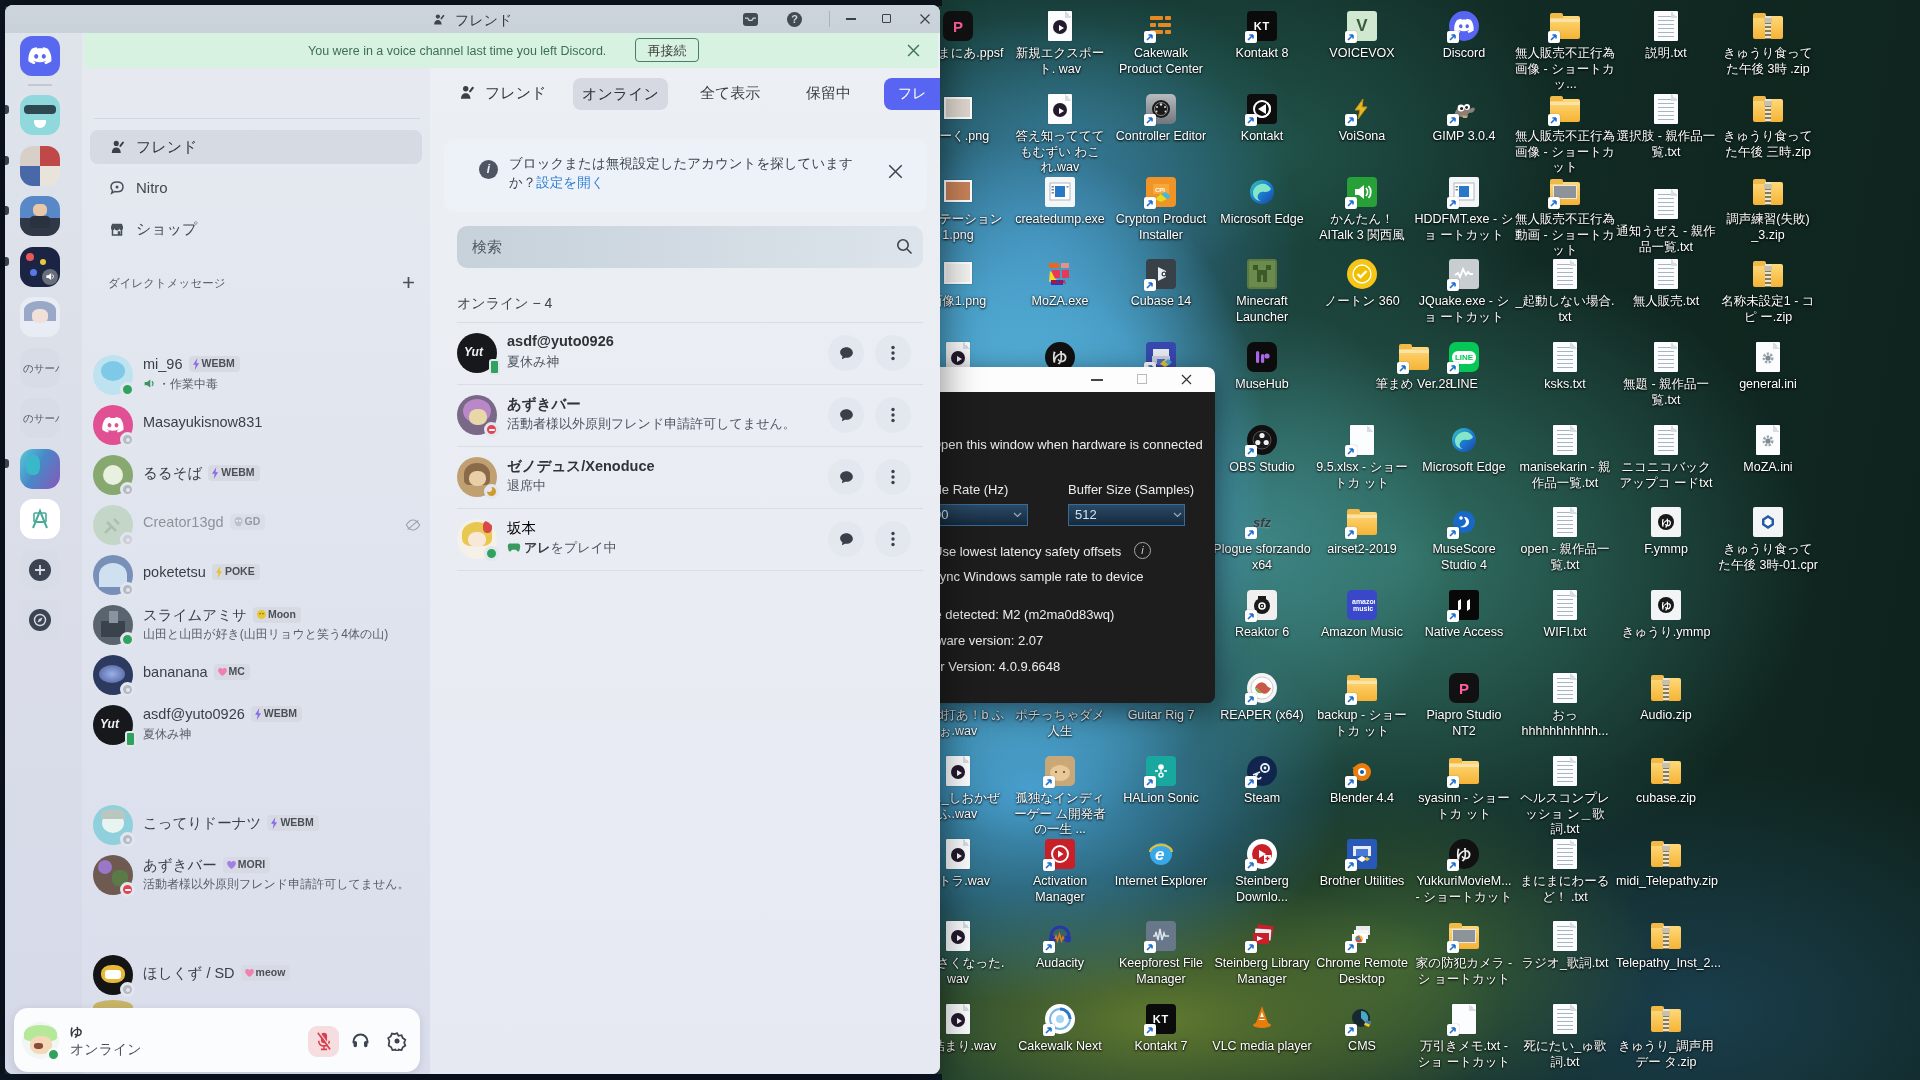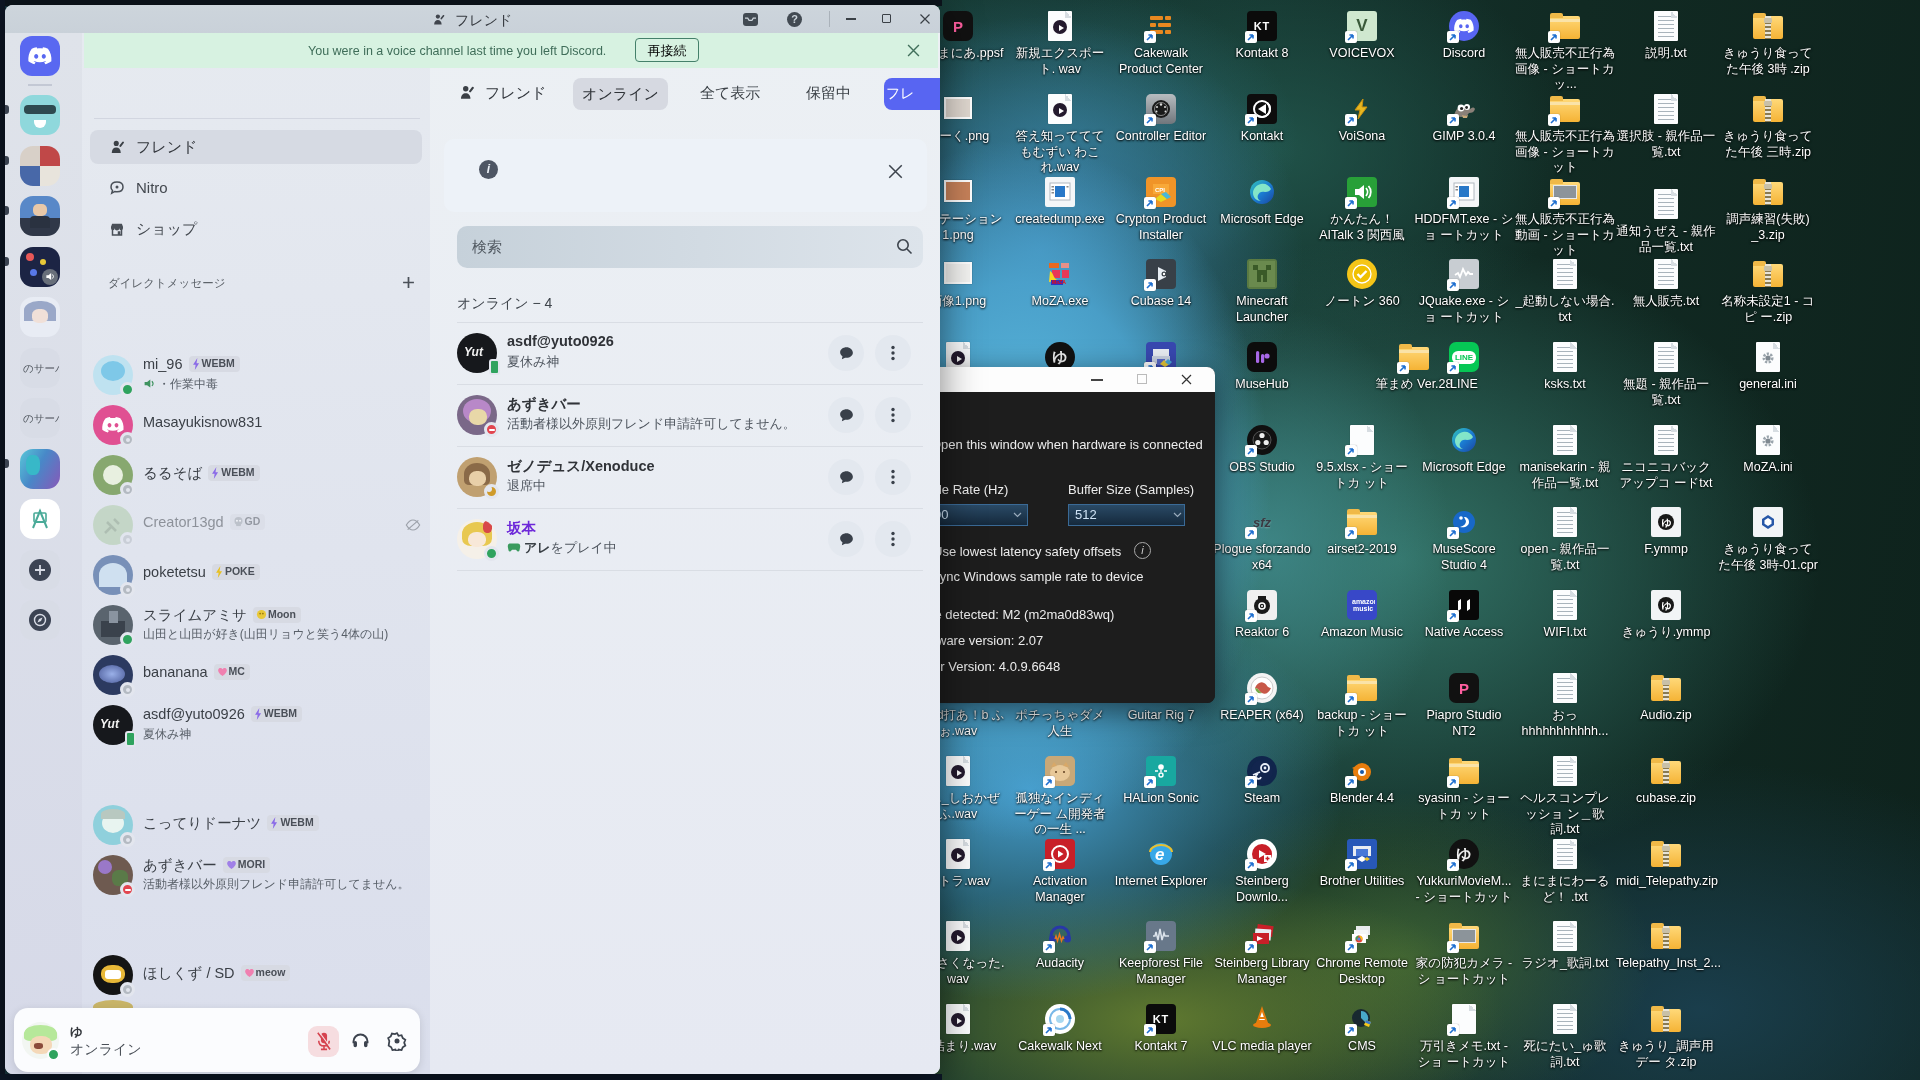--- a/index.html
+++ b/index.html
@@ -1419,21 +1419,21 @@
     </svg>
 <div style="position:absolute;left:782px;top:7px;width:15px;height:15px;border-radius:50%;background:#424a52;color:#cdd5dc;font-size:11px;font-weight:bold;text-align:center;line-height:15px">?</div>
 <div style="position:absolute;left:824px;top:6px;width:1px;height:16px;background:#aab2ba"></div>
 <div style="position:absolute;left:841px;top:13px;width:10px;height:1.5px;background:#3a4046"></div>
 <div style="position:absolute;left:877px;top:9px;width:9px;height:9px;border:1.3px solid #3a4046;border-radius:1px"></div>
 <svg style="position:absolute;left:915px;top:9px" width="10" height="10" viewBox="0 0 10 10">
       <path d="M0.5 0.5l9 9M9.5 0.5l-9 9" stroke="#3a4046" stroke-width="1.2"></path>
     </svg>
 <div style="position:absolute;left:79px;top:28px;width:854px;height:35px;background:#d7f2e1;border-radius:0 0 0 0"></div>
 <div style="position:absolute;left:303px;top:39px;font-size:12.5px;color:#3f6d59">You were in a voice channel last time you left Discord.</div>
-<div style="position:absolute;left:630px;top:33px;width:64px;height:24px;border:1px solid #44806a;border-radius:4px;font-size:13px;color:#000000;text-align:center;line-height:23px">再接続</div>
+<div style="position:absolute;left:630px;top:33px;width:64px;height:24px;border:1px solid #44806a;border-radius:4px;font-size:13px;color:#404040;text-align:center;line-height:23px">再接続</div>
 <svg style="position:absolute;left:902px;top:39px" width="13" height="13" viewBox="0 0 12 12">
       <path d="M1 1l10 10M11 1L1 11" stroke="#42705c" stroke-width="1.3"></path>
     </svg>
 <div style="position:absolute;left:15px;top:31px;width:40px;height:40px;border-radius:12px;background:#5968f1;overflow:hidden"><svg width="26" height="26" viewBox="0 0 24 24" style="margin:7px 7px">
         <path fill="#fff" d="M19.3 5.3C17.9 4.6 16.4 4.2 14.8 4c-.2.3-.4.8-.5 1.1-1.7-.3-3.3-.3-4.9 0-.1-.4-.3-.8-.5-1.1-1.6.2-3.1.7-4.5 1.4C1.6 9.2 1 13 1.3 16.8c1.9 1.4 3.7 2.2 5.5 2.8.4-.6.8-1.2 1.1-1.9-.6-.2-1.2-.5-1.8-.9l.4-.3c3.5 1.6 7.3 1.6 10.8 0l.4.3c-.6.4-1.2.7-1.8.9.3.7.7 1.3 1.1 1.9 1.8-.6 3.6-1.4 5.5-2.8.4-4.4-.7-8.2-3.2-11.5zM8.5 14.5c-1 0-1.9-1-1.9-2.2s.9-2.2 1.9-2.2 1.9 1 1.9 2.2-.8 2.2-1.9 2.2zm7 0c-1 0-1.9-1-1.9-2.2s.9-2.2 1.9-2.2 1.9 1 1.9 2.2-.8 2.2-1.9 2.2z"></path>
       </svg></div>
     <div style="position:absolute;left:23px;top:79px;width:24px;height:1.5px;background:#c3c8d4"></div>
     <div style="position:absolute;left:15px;top:90px;width:40px;height:40px;border-radius:13px;background:#d8dce6;overflow:hidden">
       <div style="width:40px;height:40px;background:#8fd8dc">
         <div style="position:absolute;left:4px;top:10px;width:32px;height:9px;background:#2e4a50;border-radius:4px"></div>
@@ -1684,23 +1684,24 @@
     <div style="position:absolute;left:88px;top:995px;width:40px;height:14px;border-radius:50% 50% 0 0;background:#c8b468"></div>
     <svg style="position:absolute;left:452px;top:78px" width="19" height="19" viewBox="0 0 24 24">
       <circle cx="11" cy="7.2" r="3.4" fill="#3b4046"></circle>
       <path d="M5 20c0-4.8 2.7-7.2 6-7.2s6 2.4 6 7.2z" fill="#3b4046"></path>
       <path d="M16.5 10.5L20 6" stroke="#3b4046" stroke-width="2.6" stroke-linecap="round"></path>
     </svg>
 <div style="position:absolute;left:480px;top:79px;font-size:15px;color:#33383e">フレンド</div>
 <div style="position:absolute;left:568px;top:73px;width:95px;height:32px;background:#d6d9e1;border-radius:8px;font-size:15px;color:#2f3338;text-align:center;line-height:31px">オンライン</div>
 <div style="position:absolute;left:695px;top:79px;font-size:15px;color:#3c4248">全て表示</div>
 <div style="position:absolute;left:801px;top:79px;font-size:15px;color:#3c4248">保留中</div>
-<div style="position:absolute;left:879px;top:73px;width:61px;height:32px;background:#5865f2;border-radius:8px 0 0 8px;font-size:14px;color:#fff;line-height:31px;padding-left:2px">フレ</div>
+<div style="position:absolute;left:879px;top:73px;width:61px;height:32px;background:#5865f2;border-radius:8px 0 0 8px;font-size:14px;color:#fff;line-height:31px;padding-left:14px">フレ</div>
 <div style="position:absolute;left:439px;top:134px;width:483px;height:73px;background:#edf2f8;border-radius:10px"></div>
 <div style="position:absolute;left:474px;top:155px;width:19px;height:19px;border-radius:50%;background:#4e5664;color:#edf2f8;font-size:12px;font-style:italic;font-weight:bold;text-align:center;line-height:19px">i</div>
+<div style="position:absolute;left:504px;top:150px;font-size:13.5px;color:#3d444d;line-height:18.5px">ブロックまたは無視設定したアカウントを探しています<br>か？<span style="color:#2f7fd6">設定を開く</span></div>
 <svg style="position:absolute;left:883px;top:159px" width="15" height="15" viewBox="0 0 12 12">
       <path d="M1 1l10 10M11 1L1 11" stroke="#3d444d" stroke-width="1.2"></path>
     </svg>
 <div style="position:absolute;left:452px;top:221px;width:466px;height:42px;background:linear-gradient(90deg,#c6d1da,#dde4eb);border-radius:10px"></div>
 <div style="position:absolute;left:467px;top:233px;font-size:15px;color:#525a62">検索</div>
 <svg style="position:absolute;left:891px;top:233px" width="17" height="17" viewBox="0 0 17 17">
       <circle cx="7" cy="7" r="5.2" fill="none" stroke="#3d444d" stroke-width="1.6"></circle>
       <path d="M11 11l4.5 4.5" stroke="#3d444d" stroke-width="1.6"></path>
     </svg>
 <div style="position:absolute;left:452px;top:290px;font-size:14px;color:#3e444b">オンライン − 4</div>
@@ -1775,21 +1776,21 @@
     </div>
     <div style="position:absolute;left:425px;top:503px;width:510px;height:62px">
       <div style="position:absolute;left:27px;top:11px;width:40px;height:40px">
         <div style="position:absolute;left:0;top:0;width:40px;height:40px;border-radius:50%;background:#f5f0e8;overflow:hidden">
           <div style="position:absolute;left:5px;top:3px;width:30px;height:24px;background:#e8c850;border-radius:50% 50% 30% 30%"></div>
           <div style="position:absolute;left:11px;top:13px;width:18px;height:15px;background:#f8e8d8;border-radius:45%"></div>
           <div style="position:absolute;left:26px;top:2px;width:9px;height:12px;background:#d84848;border-radius:40%"></div>
         </div>
         <div style="position:absolute;right:-2px;bottom:-2px;width:15px;height:15px;border-radius:50%;border:3px solid #e3e6ee;background:#2fa35e"></div>
       </div>
-      <div style="position:absolute;left:77px;top:11px;font-size:14.5px;font-weight:bold;color:#6d28d9;white-space:nowrap">坂本</div>
+      <div style="position:absolute;left:77px;top:11px;font-size:14.5px;font-weight:normal;color:#000000;white-space:nowrap">坂本</div>
       <div style="position:absolute;left:77px;top:31px;font-size:13px;color:#4e555e;white-space:nowrap"><svg width="14" height="11" viewBox="0 0 18 12" style="vertical-align:-1px;margin-right:3px">
           <path d="M4 1h10c2 0 3 1.5 3 4l-1 5c-.5 1.5-2 1.5-3 .5L11.5 9h-5L5 10.5c-1 1-2.5 1-3-.5L1 5c0-2.5 1-4 3-4z" fill="#3a9a5e"></path>
         </svg><b style="color:#3a4046">アレ</b>をプレイ中</div>
       <div style="position:absolute;left:398px;top:13px;width:36px;height:36px;border-radius:50%;background:#e3e8ef"><svg width="17" height="17" viewBox="0 0 24 24" style="margin:9.5px">
           <path d="M12 3c-5 0-9 3.2-9 7.2 0 2.3 1.3 4.3 3.3 5.6L5.5 20l4.5-2.1c.7.1 1.3.2 2 .2 5 0 9-3.2 9-7.2S17 3 12 3z" fill="#39404a"></path>
         </svg></div>
       <div style="position:absolute;left:445px;top:13px;width:36px;height:36px;border-radius:50%;background:#e3e8ef"><svg width="16" height="16" viewBox="0 0 16 16" style="margin:10px">
           <g fill="#39404a">
             <circle cx="8" cy="2.5" r="1.7"></circle>
             <circle cx="8" cy="8" r="1.7"></circle>

